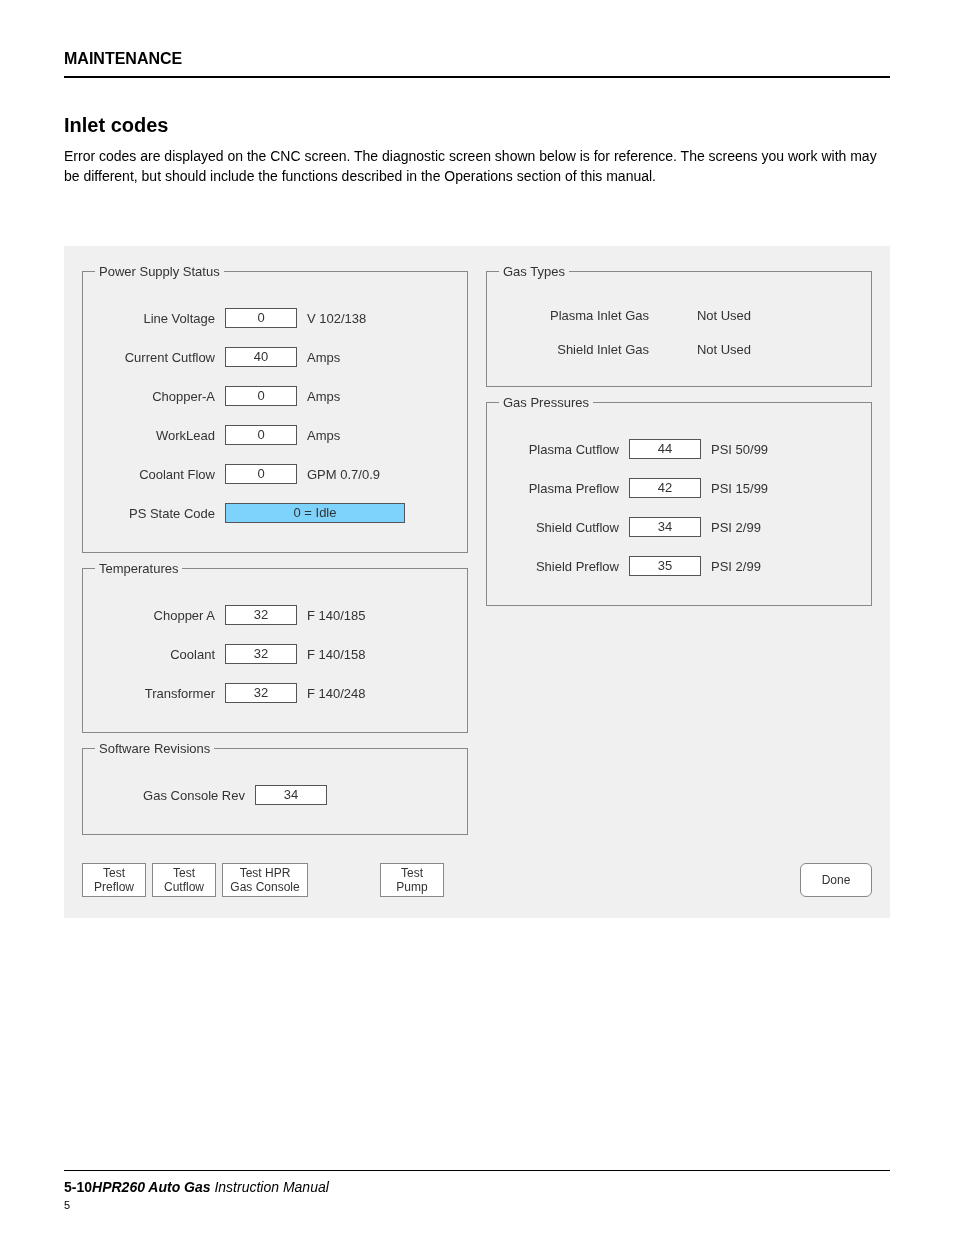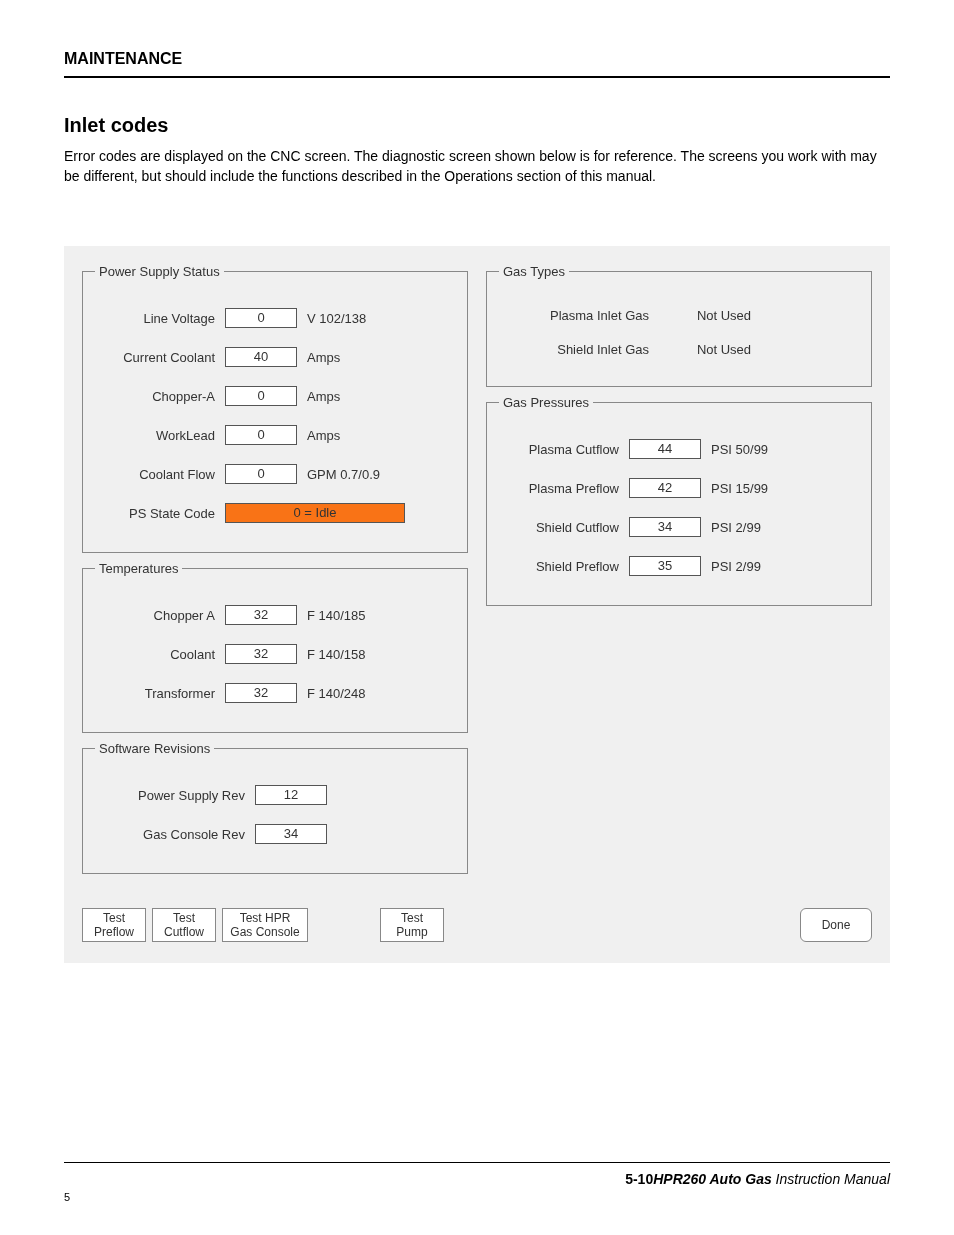--- a/index.html
+++ b/index.html
@@ -28,21 +28,21 @@
     font-size: 14px;
     line-height: 1.4;
     margin-bottom: 60px;
   }
   .intro .italic { }
   .diag-wrap {
     background: #f0f0f0;
     padding: 18px 18px 21px 18px;
     display: flex;
     flex-direction: column;
-    gap: 6px;
+    gap: 0;
     font-size: 13px;
     color: #333;
   }
   .cols {
     display: flex;
     gap: 18px;
   }
   .col { flex: 1; display: flex; flex-direction: column; }
   fieldset {
     border: 1px solid #888;
@@ -76,21 +76,21 @@
     height: 20px;
     background: #fff;
     border: 1px solid #555;
     text-align: center;
     font-size: 13px;
     line-height: 18px;
   }
   .valbox-wide {
     flex: 0 0 180px;
     height: 20px;
-    background: #f97316;
+    background: #7dd3fc;
     border: 1px solid #555;
     text-align: center;
     font-size: 13px;
     line-height: 18px;
   }
   .unit {
     flex: 1;
     font-size: 13px;
     text-align: left;
   }
@@ -127,27 +127,27 @@
     justify-content: center;
     height: 34px;
   }
   .btn-done {
     min-width: 72px;
     border-radius: 6px;
   }
   .spacer { flex: 1; }
   .footer {
     position: absolute;
-    bottom: 48px;
+    bottom: 40px;
     left: 64px;
     right: 64px;
     border-top: 1.5px solid #000;
     padding-top: 8px;
     display: flex;
-    justify-content: flex-end;
+    justify-content: flex-start;
     font-size: 14px;
   }
   .footer .pn { font-weight: bold; }
   .footer .manual { font-style: italic; }
   .footer .manual .bold { font-weight: bold; font-style: italic; }
   .footer .small5 {
     position: absolute;
     top: 28px;
     left: 0;
     font-size: 11px;
@@ -168,21 +168,21 @@
   <div class="cols">
     <div class="col">
       <fieldset>
         <legend>Power Supply Status</legend>
         <div class="row">
           <span class="lbl">Line Voltage</span>
           <span class="valbox">0</span>
           <span class="unit">V 102/138</span>
         </div>
         <div class="row">
-          <span class="lbl">Current Coolant</span>
+          <span class="lbl">Current Cutflow</span>
           <span class="valbox">40</span>
           <span class="unit">Amps</span>
         </div>
         <div class="row">
           <span class="lbl">Chopper-A</span>
           <span class="valbox">0</span>
           <span class="unit">Amps</span>
         </div>
         <div class="row">
           <span class="lbl">WorkLead</span>
@@ -214,24 +214,20 @@
         </div>
         <div class="row">
           <span class="lbl">Transformer</span>
           <span class="valbox">32</span>
           <span class="unit">F 140/248</span>
         </div>
       </fieldset>
 
       <fieldset>
         <legend>Software Revisions</legend>
-        <div class="row">
-          <span class="lbl-wide">Power Supply Rev</span>
-          <span class="valbox">12</span>
-        </div>
         <div class="row">
           <span class="lbl-wide">Gas Console Rev</span>
           <span class="valbox">34</span>
         </div>
       </fieldset>
     </div>
 
     <div class="col">
       <fieldset>
         <legend>Gas Types</legend>

